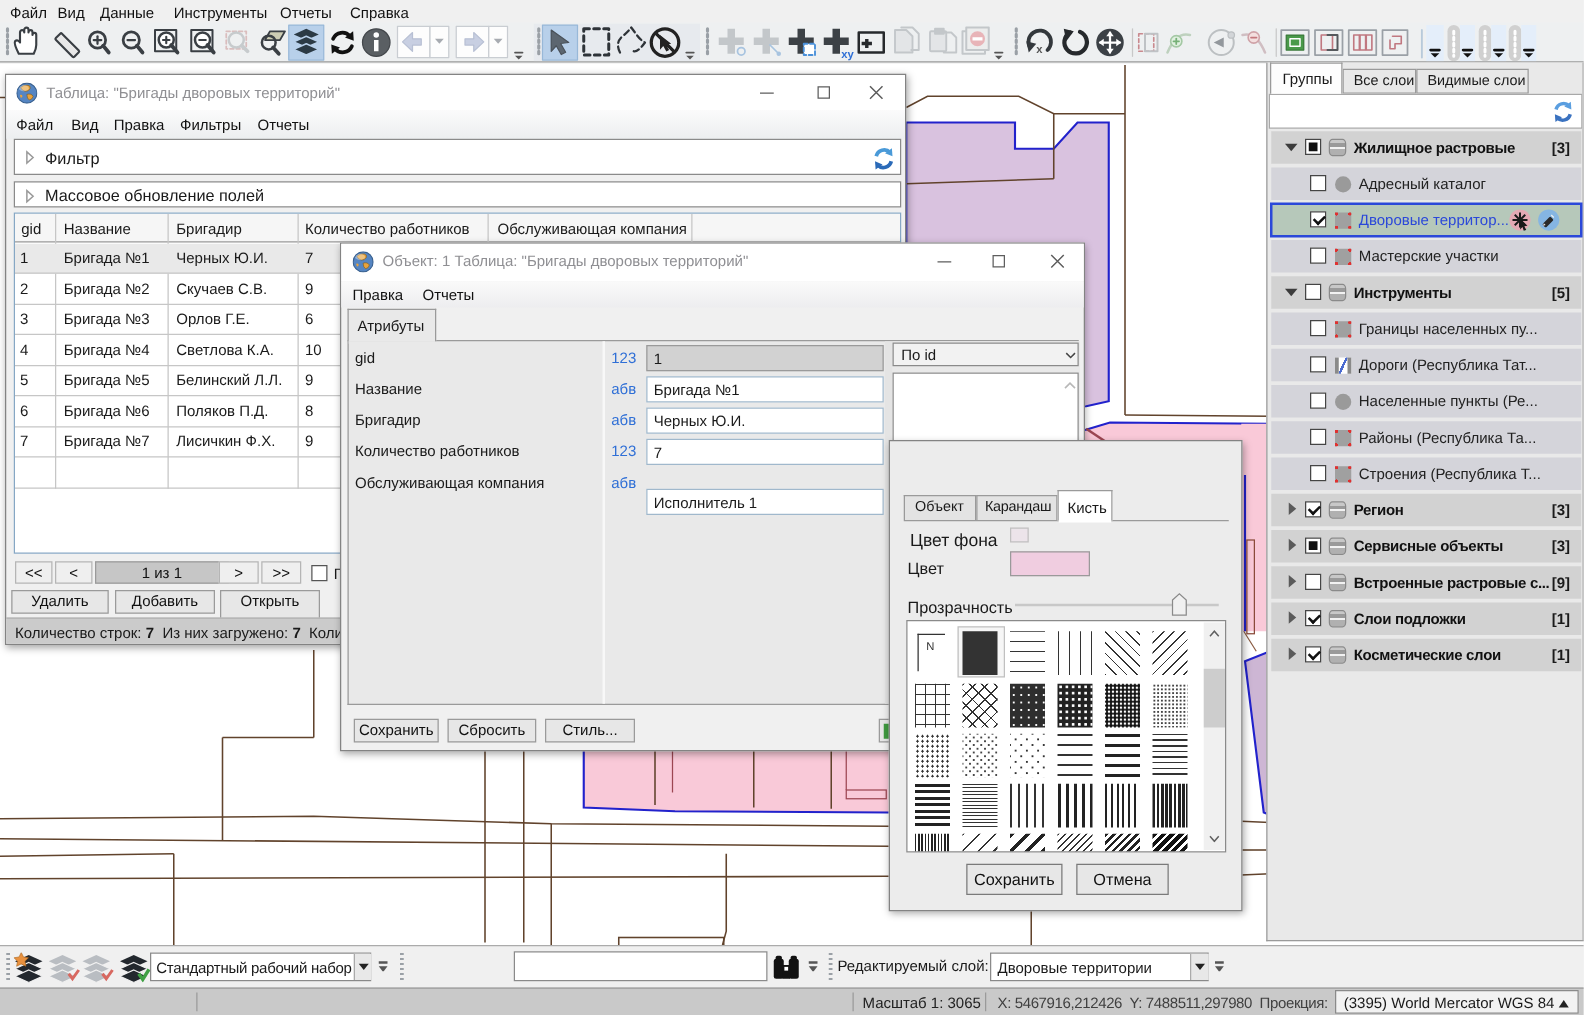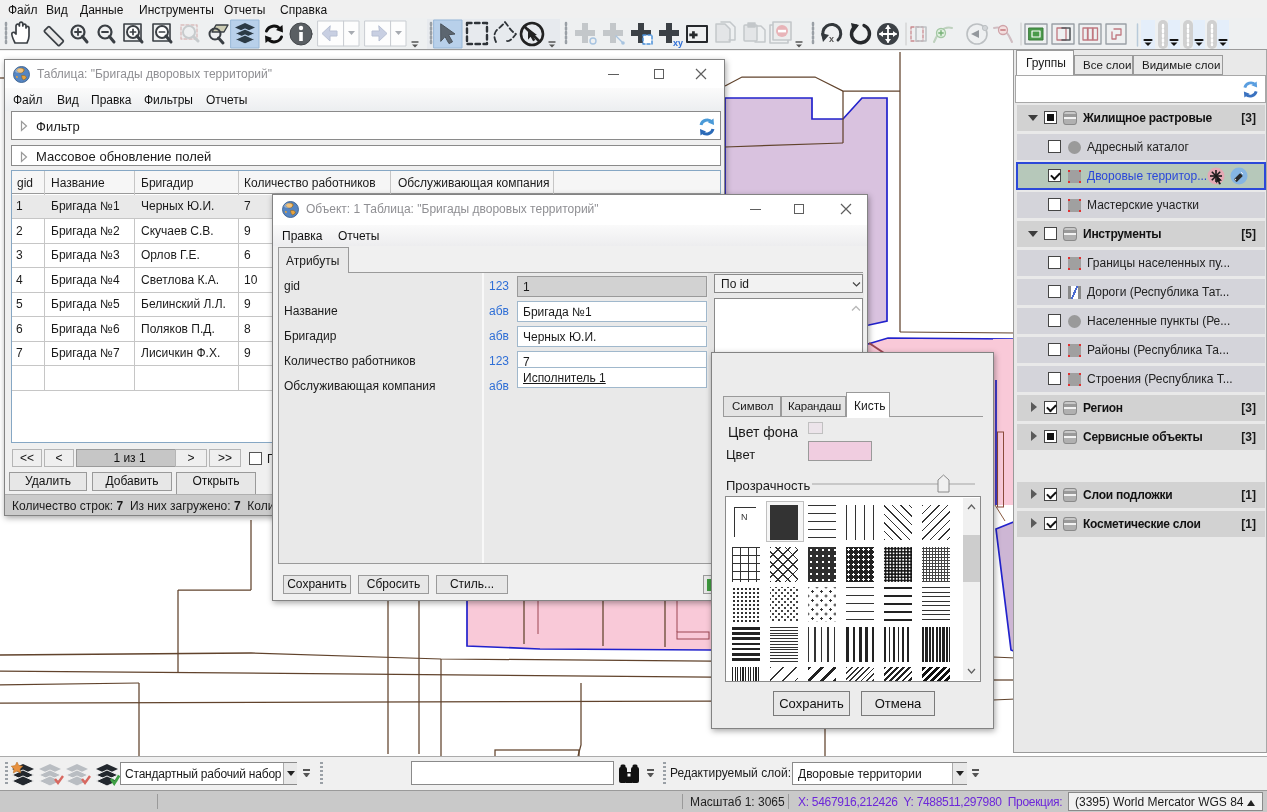--- a/index.html
+++ b/index.html
@@ -475,20 +475,27 @@
         <b class="lblg">Регион</b>
         <b class="cnt">[3]</b>
       </div>
   <div class="trw grp" style="top:374px;">
         <span class="tcol"></span>
         <span class="cb cpart"></span>
         <span class="icdb"></span>
         <b class="lblg">Сервисные объекты</b>
         <b class="cnt">[3]</b>
       </div>
+  <div class="trw grp" style="top:403px;">
+        <span class="tcol"></span>
+        <span class="cb"></span>
+        <span class="icdb"></span>
+        <b class="lblg">Встроенные растровые с...</b>
+        <b class="cnt">[9]</b>
+      </div>
   <div class="trw grp" style="top:432px;">
         <span class="tcol"></span>
         <span class="cb cchk"></span>
         <span class="icdb"></span>
         <b class="lblg">Слои подложки</b>
         <b class="cnt">[1]</b>
       </div>
   <div class="trw grp" style="top:461px;padding-left:36px;">
         <span class="tcol"></span>
         <span class="cb cchk"></span>
@@ -651,21 +658,21 @@
     <span class="abs" style="left:5px; top:106px;">Обслуживающая компания</span>
     <div class="abs typ" style="top:6px;">123</div>
     <div class="abs typ" style="top:31px;">абв</div>
     <div class="abs typ" style="top:56px;">абв</div>
     <div class="abs typ" style="top:81px;">123</div>
     <div class="abs typ" style="top:106px;">абв</div>
     <div class="abs inp" style="top:3px; background:#d2d2d2; border-color:#9a9a9a;">1</div>
     <div class="abs inp" style="top:28px;">Бригада №1</div>
     <div class="abs inp" style="top:53px;">Черных Ю.И.</div>
     <div class="abs inp" style="top:78px;">7</div>
-    <div class="abs inp" style="top:94px;text-decoration:underline;">Исполнитель 1</div>
+    <div class="abs inp" style="top:118px;">Исполнитель 1</div>
 
     <div class="abs" style="left:429px; top:0; width:6px; height:290px; background:#e4e4e4;"></div>
     <div class="abs" style="left:435px; top:0; width:150px; height:290px; background:#e9e9e9;">
       <div class="abs" style="left:0; top:1px; width:149px; height:19px; background:#f2f2f2; border:1px solid #8a8a8a;">
         <span class="abs" style="left:6px; top:2px;">По id</span>
         <svg class="abs" style="left:137px; top:6px;" width="9" height="7" viewBox="0 0 9 7">
               <path d="M1 1.5 L4.5 5 L8 1.5" fill="none" stroke="#444" stroke-width="1.2"></path>
             </svg>
       </div>
       <div class="abs" style="left:0; top:25px; width:149px; height:261px; background:#fff; border:1px solid #8a8a8a;">
@@ -679,21 +686,21 @@
   <div class="btn" style="left:10px; top:380px; width:68px; height:19px; line-height:17px;">Сохранить</div>
   <div class="btn" style="left:85px; top:380px; width:71px; height:19px; line-height:17px;">Сбросить</div>
   <div class="btn" style="left:163px; top:380px; width:72px; height:19px; line-height:17px;">Стиль...</div>
   <div class="btn" style="left:430px; top:380px; width:30px; height:19px;">
         <div class="abs" style="left:3px; top:3px; width:11px; height:12px; background:#3f9a3f;"></div>
       </div>
 </div>
 <div class="win" id="win3" style="left:711px; top:352px; width:283px; height:377px; background:#ececec;">
 
   <div class="abs" style="left:11px; top:43px; width:58px; height:20px; background:#e3e3e3; border:1px solid #9a9a9a; border-bottom:none;">
-        <span class="abs" style="left:8px; top:3px; font-size:11.5px;">Символ</span>
+        <span class="abs" style="left:8px; top:3px; font-size:11.5px;">Объект</span>
       </div>
   <div class="abs" style="left:69px; top:43px; width:65px; height:20px; background:#e3e3e3; border:1px solid #9a9a9a; border-bottom:none;">
         <span class="abs" style="left:6px; top:3px; font-size:11.5px; letter-spacing:-0.2px;">Карандаш</span>
       </div>
   <div class="abs" style="left:134px; top:39px; width:44px; height:25px; background:#fff; border:1px solid #9a9a9a; border-bottom:none; z-index:2;">
         <span class="abs" style="left:7px; top:6px;">Кисть</span>
       </div>
   <div class="abs" style="left:11px; top:63px; width:260px; height:1px; background:#9a9a9a;"></div>
   <div class="abs" style="left:135px; top:63px; width:42px; height:2px; background:#fff; z-index:3;"></div>
 
@@ -828,20 +835,20 @@
   <div class="ofl" style="left:972px; top:12px;">
         <div style="width:7px; height:1.5px; background:#555;"></div>
         <div style="margin-top:2px; border-left:3.5px solid transparent; border-right:3.5px solid transparent; border-top:4px solid #555;"></div>
       </div>
 </div>
 <div id="statusbar">
   <div class="abs" style="left:157px; top:3px; width:1px; height:15px; background:#9a9a9a;"></div>
   <div class="abs" style="left:682px; top:3px; width:1px; height:15px; background:#9a9a9a;"></div>
   <div class="abs" style="left:788px; top:3px; width:1px; height:15px; background:#9a9a9a;"></div>
   <span class="abs" style="left:690px; top:4px; color:#222;">Масштаб 1: 3065</span>
-  <span class="abs" style="left:798px; top:4px; color:#6d28d9; letter-spacing:-0.3px;">X: 5467916,212426&nbsp; Y: 7488511,297980&nbsp; Проекция:</span>
+  <span class="abs" style="left:798px; top:4px; color:#404040; letter-spacing:-0.3px;">X: 5467916,212426&nbsp; Y: 7488511,297980&nbsp; Проекция:</span>
   <div class="abs" style="left:1068px; top:1px; width:195px; height:19px; background:#f2f2f2; border:1px solid #8a8a8a;">
     <span class="abs" style="left:6px; top:2px;">(3395) World Mercator WGS 84</span>
     <div class="abs" style="left:178px; top:7px; border-left:4.5px solid transparent; border-right:4.5px solid transparent; border-bottom:6px solid #222;"></div>
   </div>
 </div>
 
 </div>
 
 </body></html>

